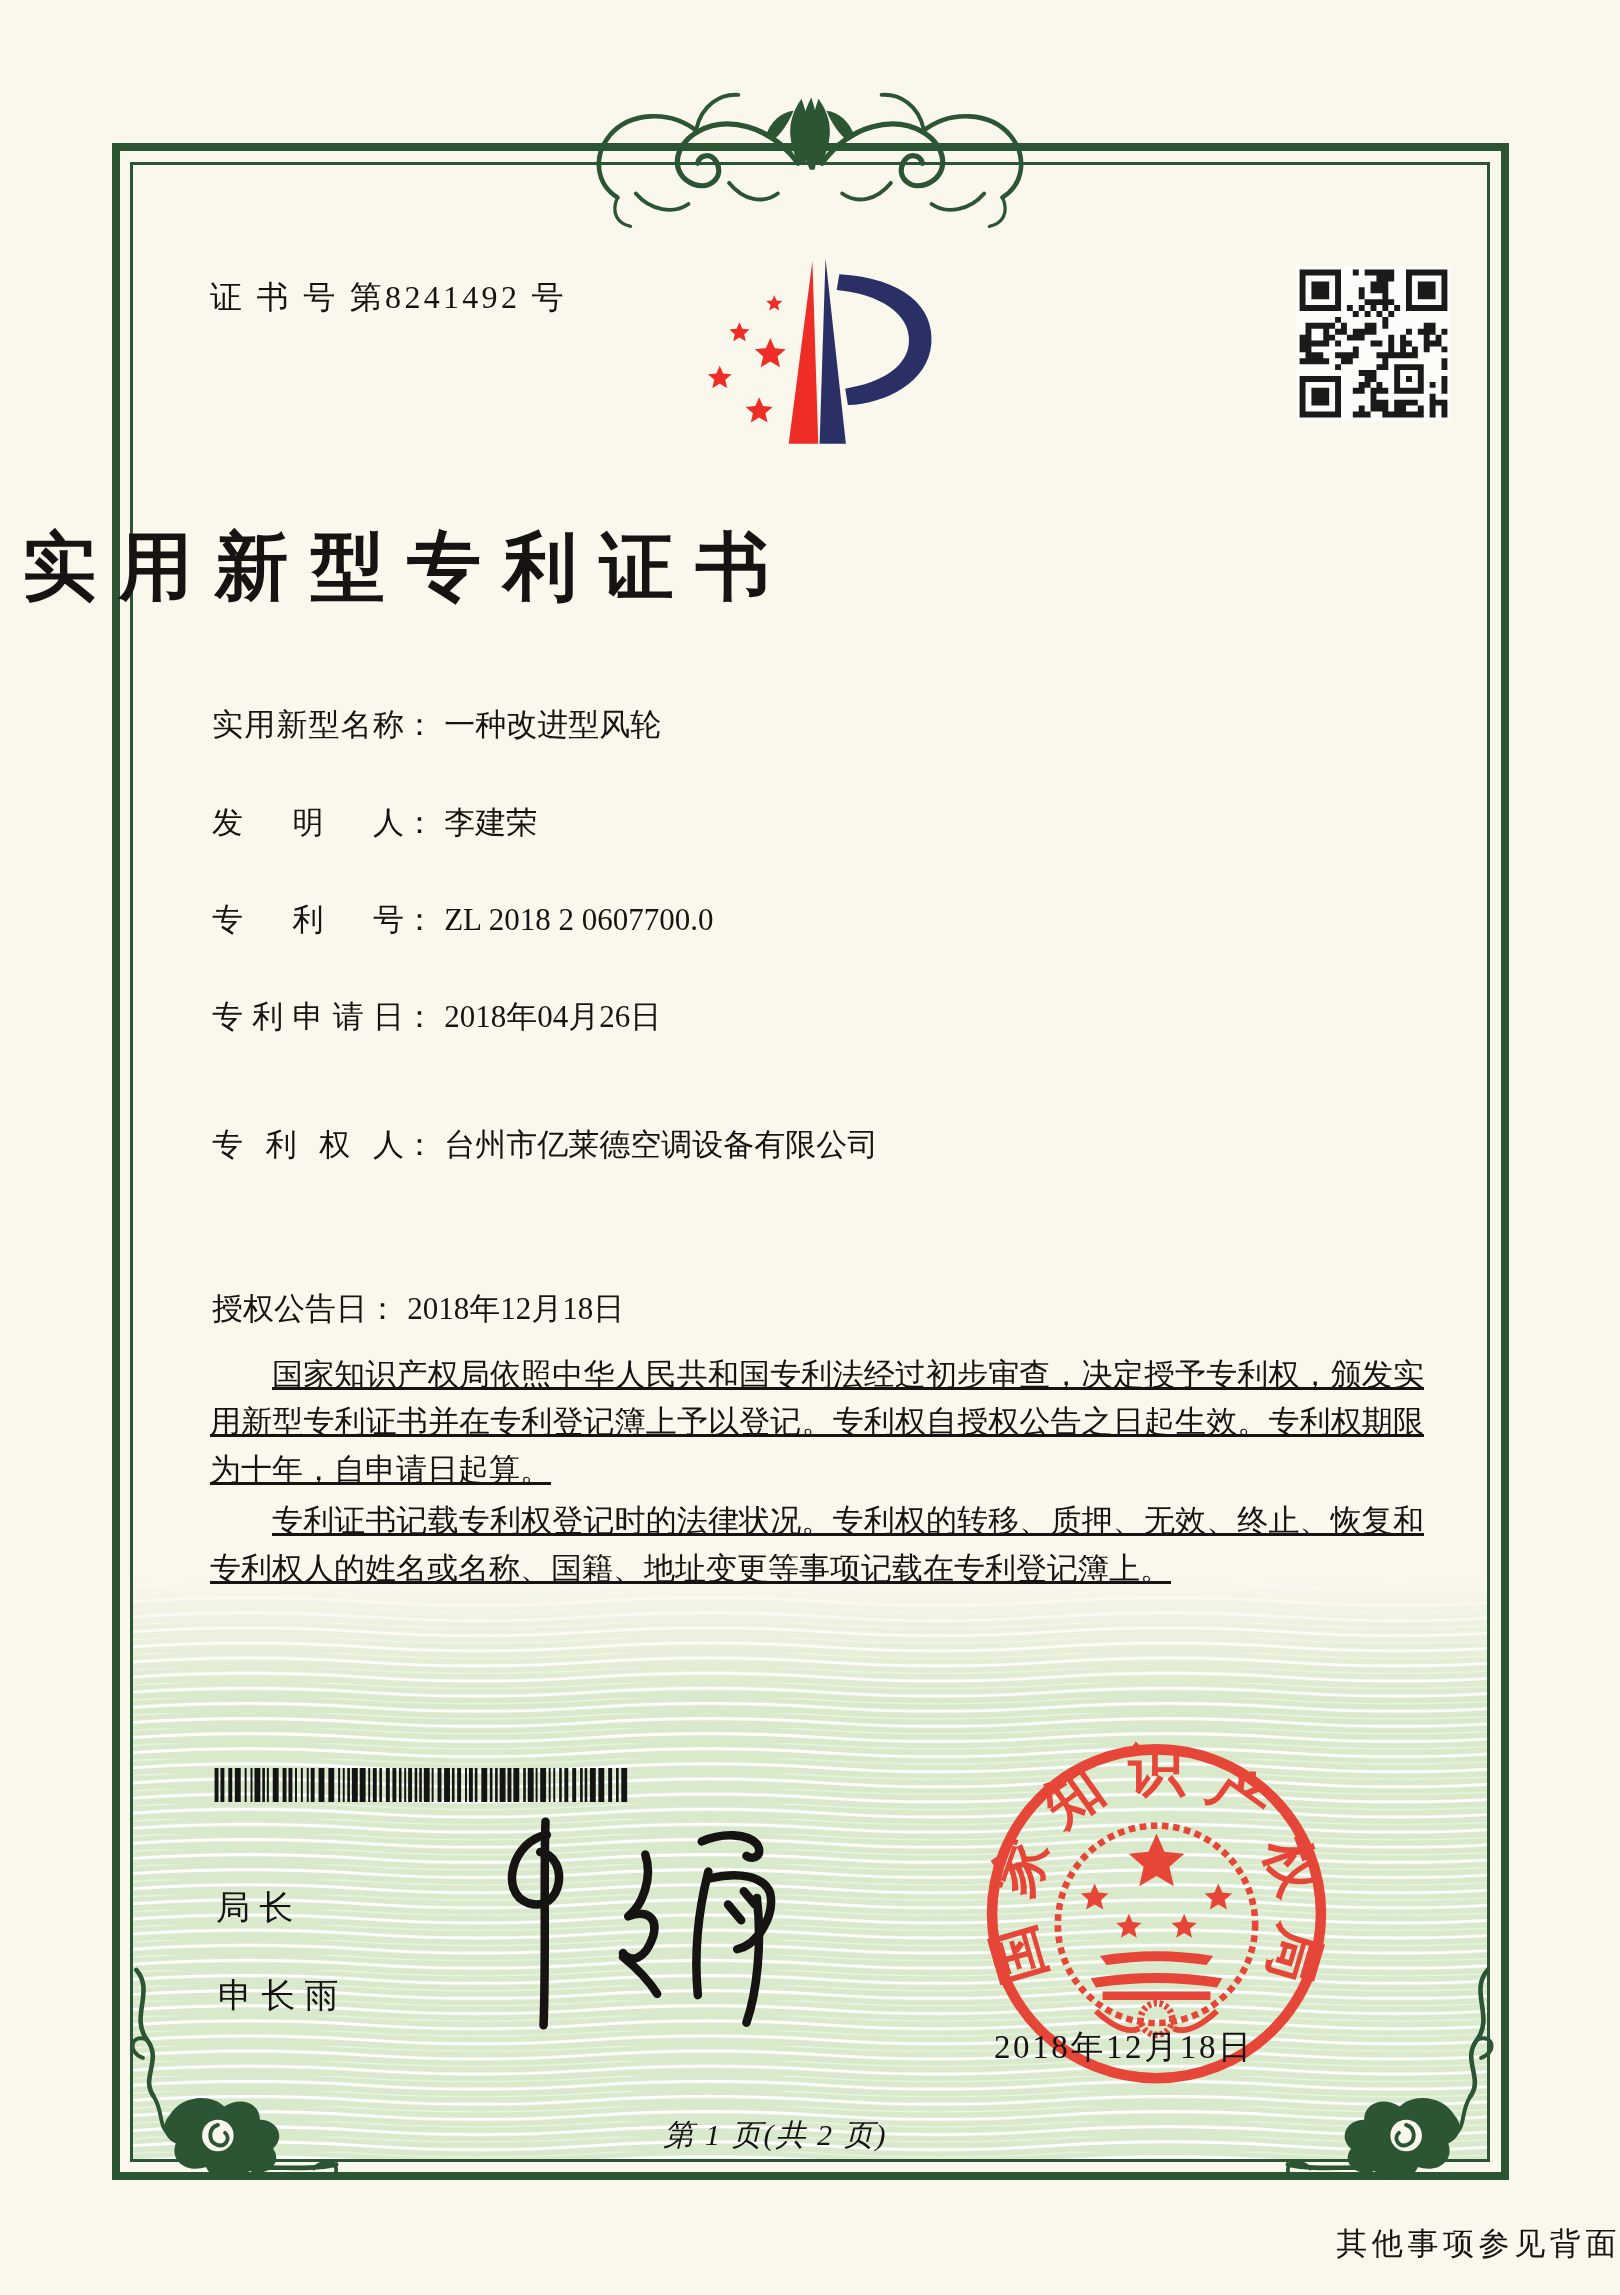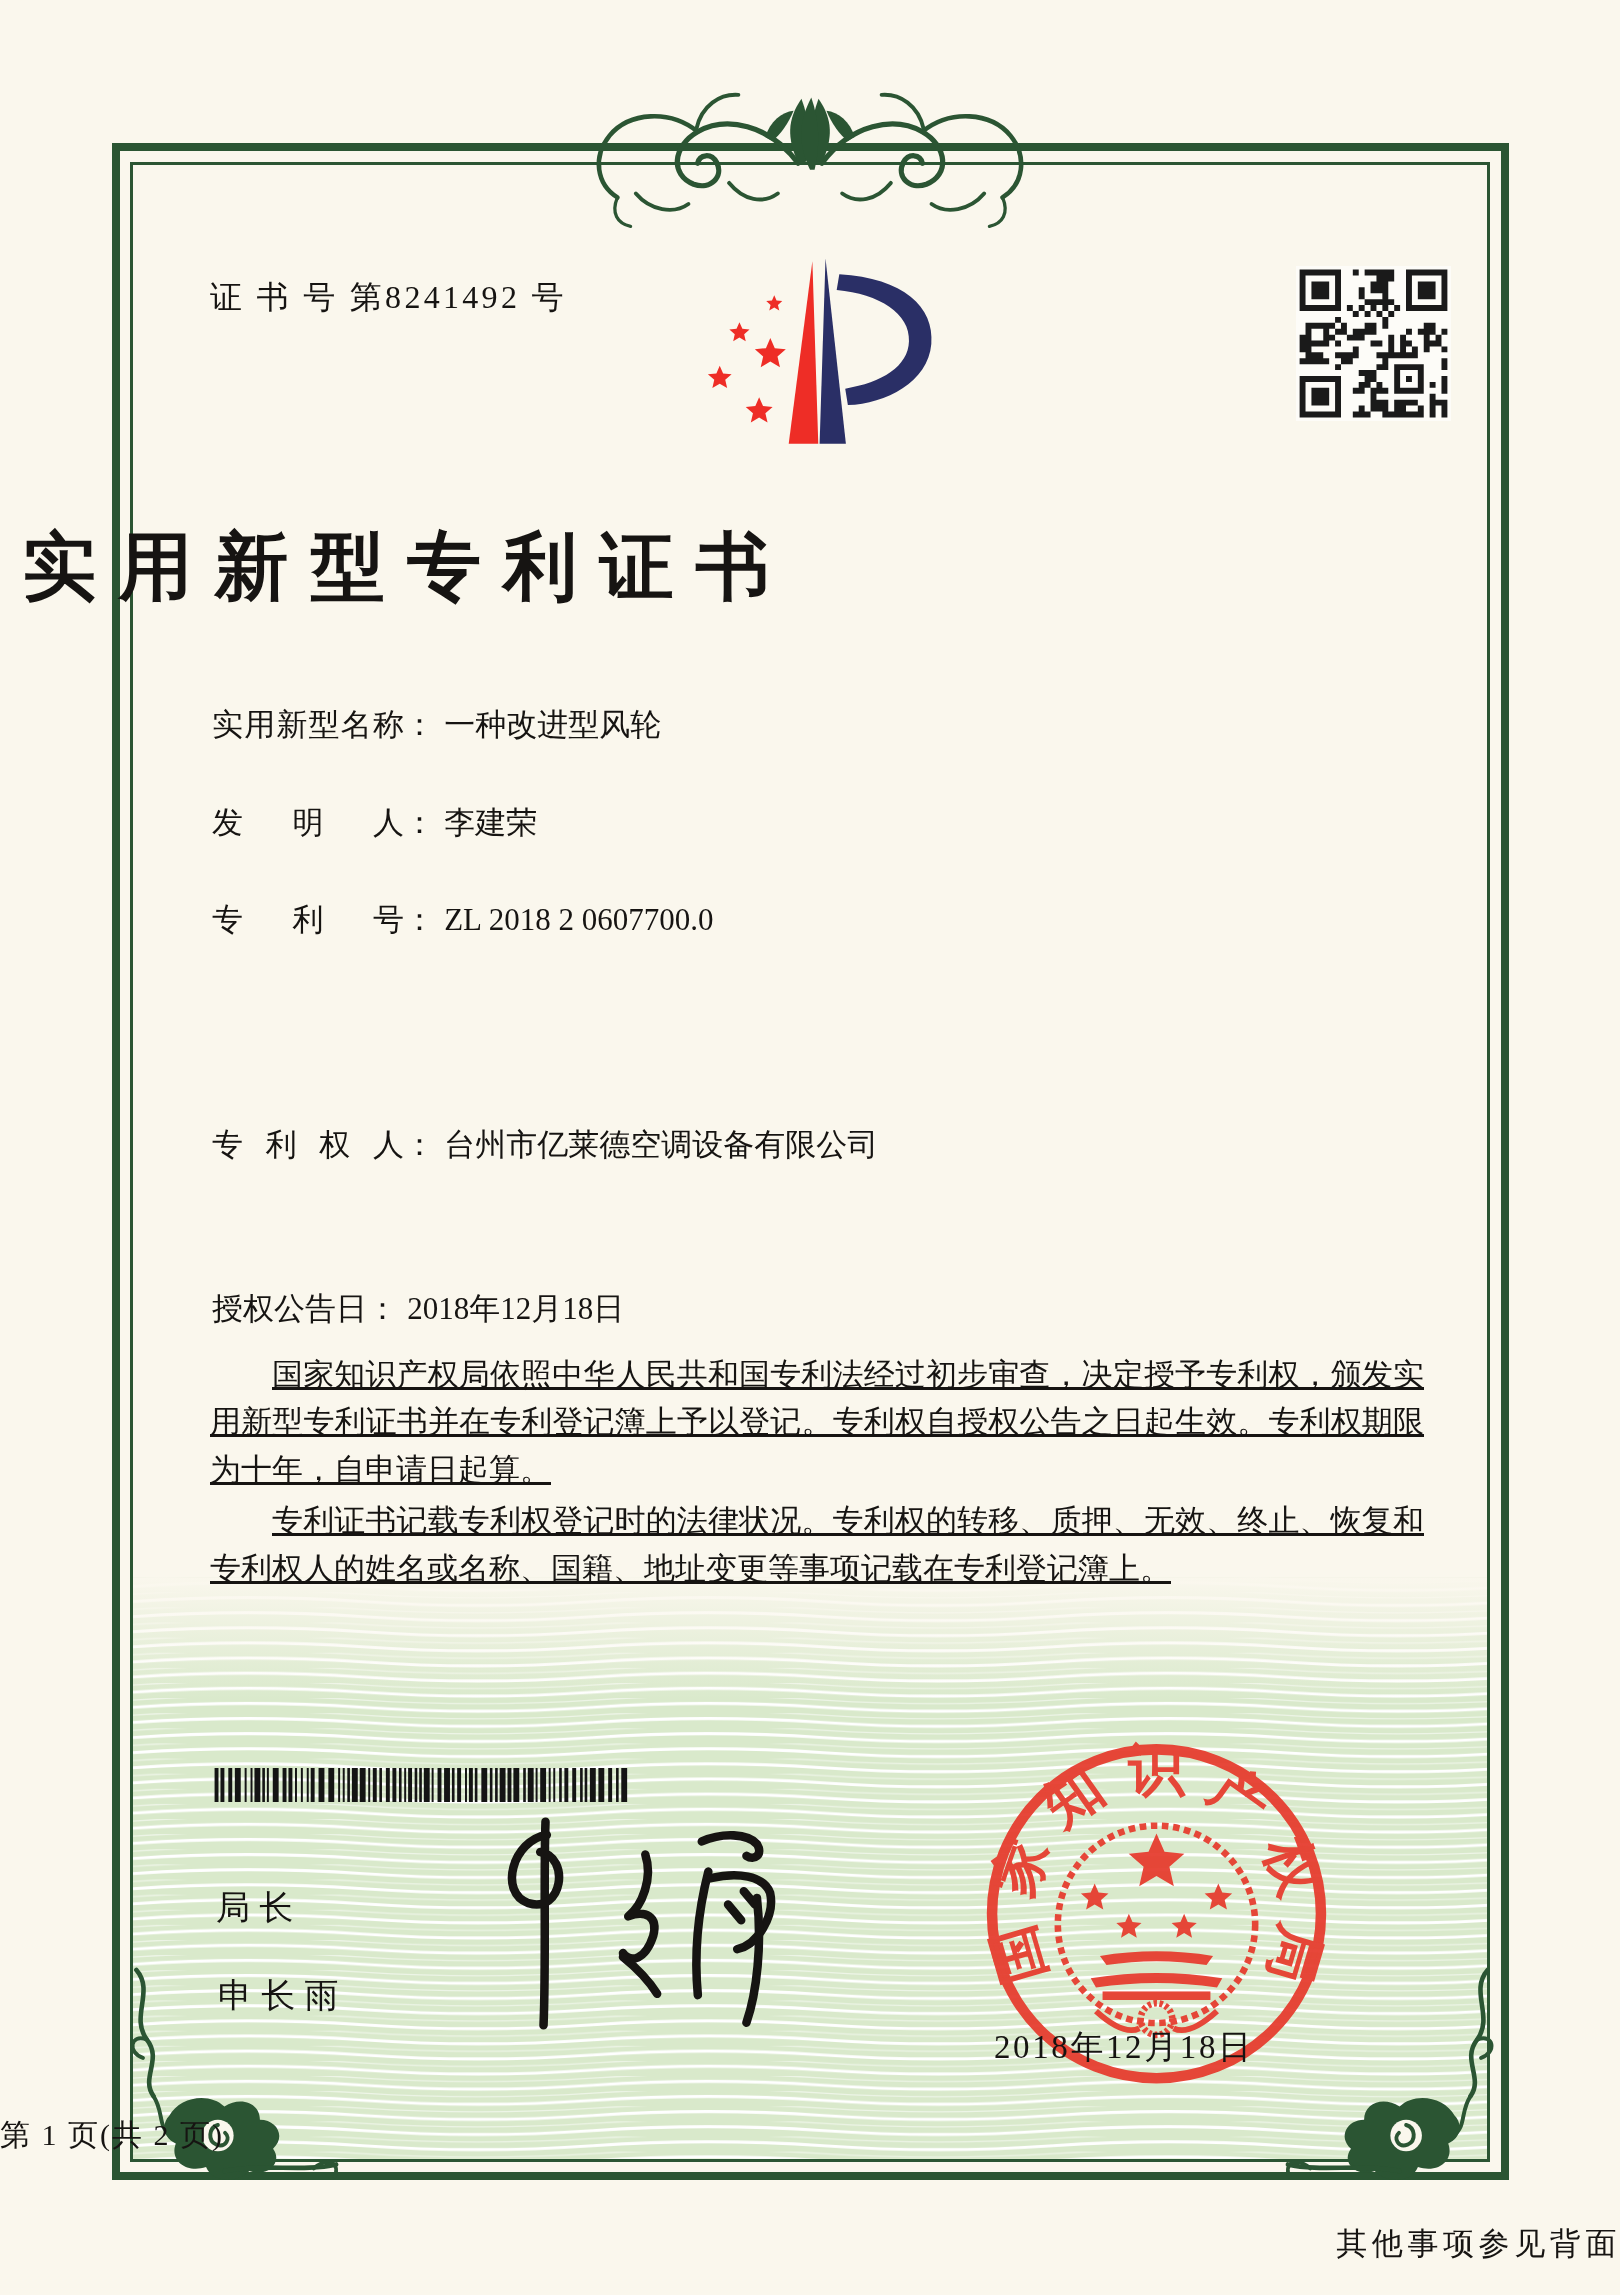--- a/index.html
+++ b/index.html
@@ -27,21 +27,21 @@
   #paras{left:210px;top:1351px;width:1214px;font-size:31px;line-height:1.53;text-align:justify;z-index:4;}
   #paras p{margin:0 0 4px 0;text-indent:2em;text-decoration:underline;}
   #logo{left:677px;top:244px;z-index:4;}
   #qr{left:1296px;top:266px;z-index:4;}
   #barcode{left:212px;top:1768px;z-index:4;}
   #director-title{left:216px;top:1885px;font-size:34px;letter-spacing:9.2px;z-index:4;}
   #director-name{left:218px;top:1973px;font-size:34px;letter-spacing:9.2px;z-index:4;}
   #signature{left:447px;top:1794px;z-index:5;}
   #seal{left:971px;top:1727px;z-index:6;}
   #seal-date{left:994px;top:2025px;font-size:33px;letter-spacing:2.6px;z-index:7;}
-  #page-info{left:0;width:1551px;top:2115px;font-size:30px;letter-spacing:2px;z-index:4;}
+  #page-info{left:0;width:1551px;top:2115px;text-align:center;font-size:30px;letter-spacing:2px;z-index:4;font-style:italic;}
   #footer-note{left:0;width:1621px;top:2223px;text-align:right;font-size:31px;letter-spacing:4.6px;z-index:4;}
   .orn{z-index:3;}
   #orn-top{left:532px;top:58px;}
   #orn-bl{left:118px;top:1966px;}
   #orn-br{left:1280px;top:1966px;}
   
   .green-stroke{stroke:var(--ornament-green);fill:none;stroke-linecap:round;}
   .green-fill{fill:var(--ornament-green);}
   .wave-base{fill:var(--wave-green);}
   .wave-ln{stroke:var(--wave-line);fill:none;}
@@ -135,20 +135,23 @@
   <div id="title" class="abs">实用新型专利证书</div>
 
   <div class="abs frow" style="top:704px">
     <span class="flabel">实用新型名称</span><span class="fcolon">：</span><span>一种改进型风轮</span>
   </div>
   <div class="abs frow" style="top:802px">
     <span class="flabel">发明人</span><span class="fcolon">：</span><span>李建荣</span>
   </div>
   <div class="abs frow" style="top:899px">
     <span class="flabel">专利号</span><span class="fcolon">：</span><span>ZL 2018 2 0607700.0</span>
+  </div>
+  <div class="abs frow" style="top:996px">
+    <span class="flabel">专利申请日</span><span class="fcolon">：</span><span>2018年04月26日</span>
   </div>
   <div class="abs frow" style="top:1124px">
     <span class="flabel">专利权人</span><span class="fcolon">：</span><span>台州市亿莱德空调设备有限公司</span>
   </div>
 
   <div id="row-grant" class="abs frow" style="top:1288px">
     <span>授权公告日</span><span class="fcolon">：</span><span>2018年12月18日</span>
   </div>
 
   <div id="paras" class="abs">

